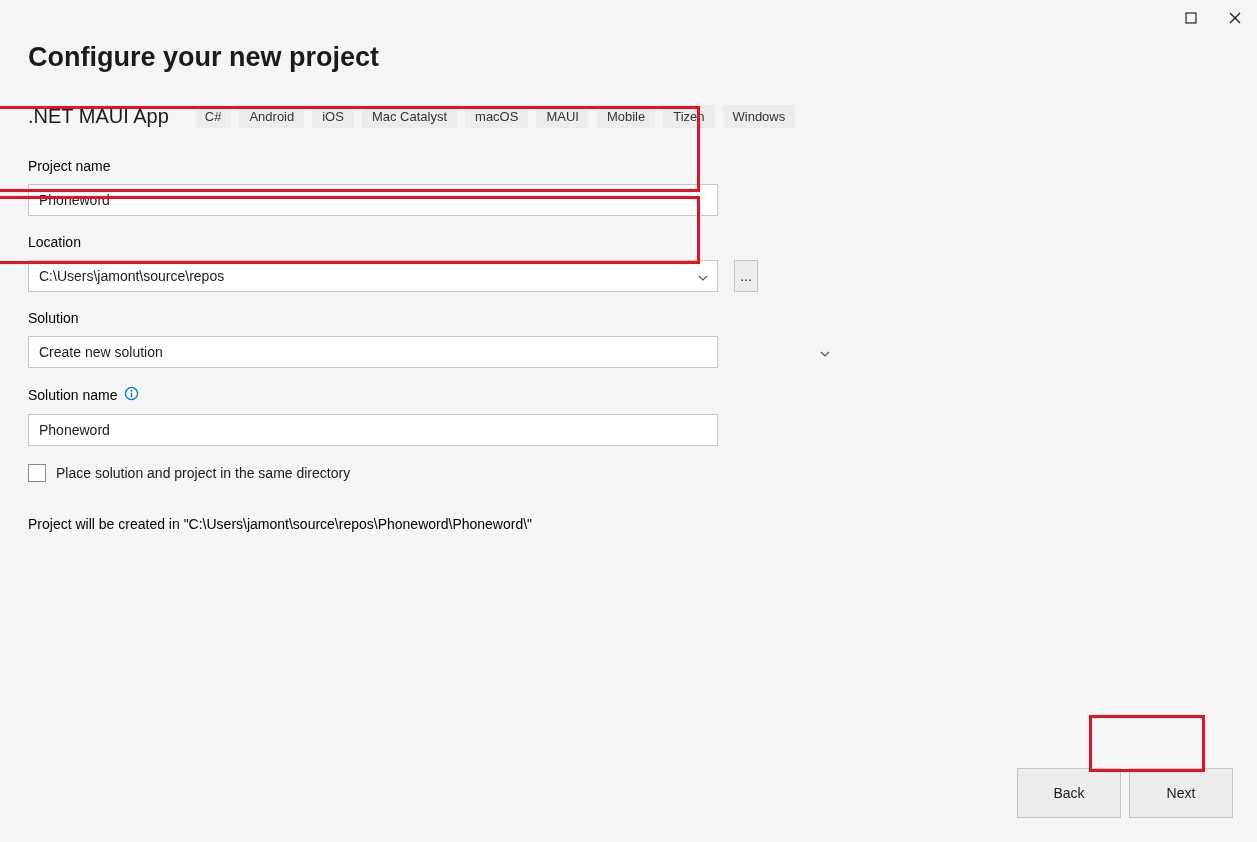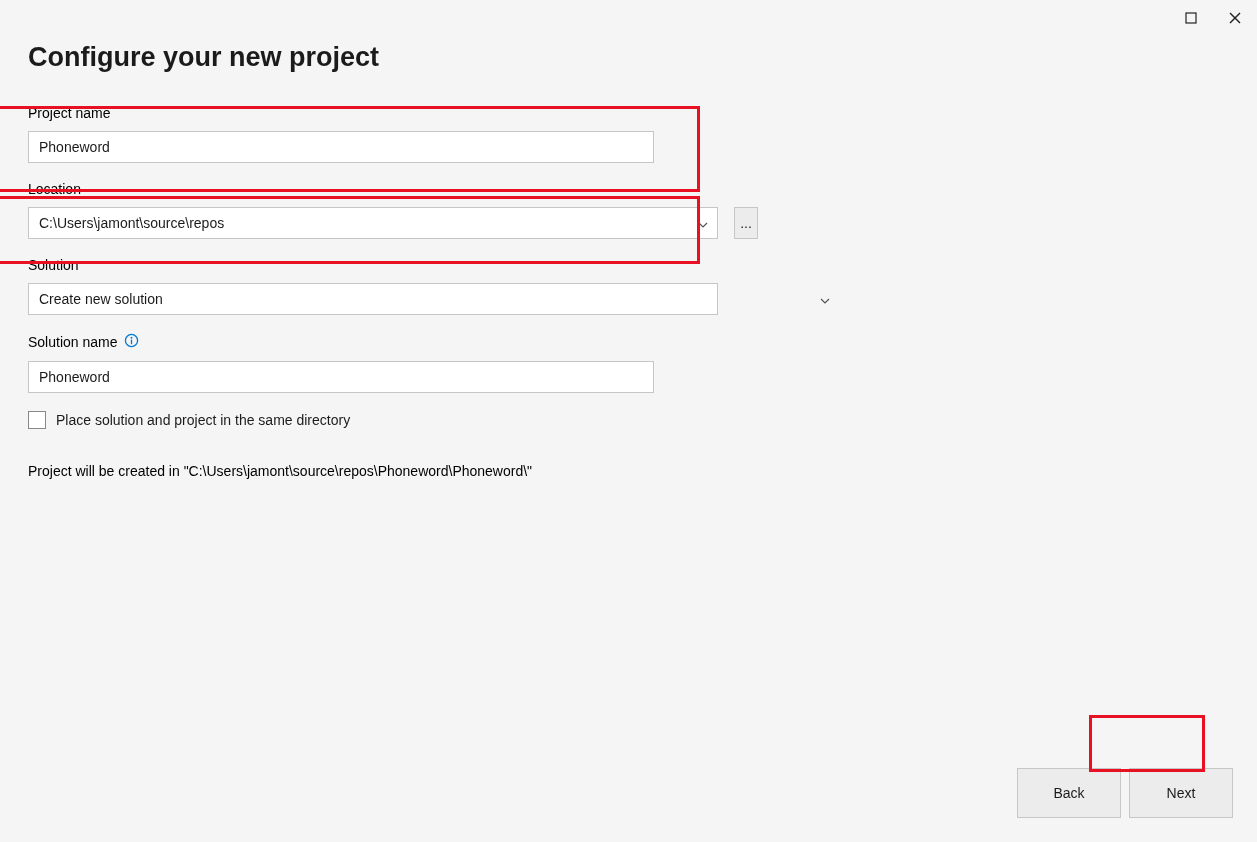--- a/index.html
+++ b/index.html
@@ -60,21 +60,21 @@
     font-size: 14px;
     color: #000000;
     display: flex;
     align-items: center;
     gap: 6px;
   }
   .field-label .info-icon {
     color: #0078d4;
   }
   .text-input {
-    width: 626px;
+    width: 690px;
     height: 32px;
     border: 1px solid #c6c6c6;
     background: #fff;
     font-size: 14px;
     padding: 0 10px;
     color: #1b1b1b;
     display: flex;
     align-items: center;
   }
   .combo {
@@ -150,20 +150,32 @@
     <svg width="12" height="12" viewBox="0 0 12 12">
         <line x1="1" y1="1" x2="11" y2="11" stroke="#222" stroke-width="1.4"></line>
         <line x1="11" y1="1" x2="1" y2="11" stroke="#222" stroke-width="1.4"></line>
       </svg>
   </div>
 </div>
 
 <div class="page">
   <h1>Configure your new project</h1>
 
+  <div class="template-row">
+    <div class="template-name">.NET MAUI App</div>
+    <span class="tag">C#</span>
+    <span class="tag">Android</span>
+    <span class="tag">iOS</span>
+    <span class="tag">Mac Catalyst</span>
+    <span class="tag">macOS</span>
+    <span class="tag">MAUI</span>
+    <span class="tag">Mobile</span>
+    <span class="tag">Tizen</span>
+    <span class="tag">Windows</span>
+  </div>
 
   <div class="field-block">
     <div class="field-label">Project name</div>
     <div class="gap-v"></div>
     <input class="text-input" type="text" value="Phoneword" style="">
   </div>
 
   <div class="field-block">
     <div class="field-label">Location</div>
     <div class="gap-v"></div>

